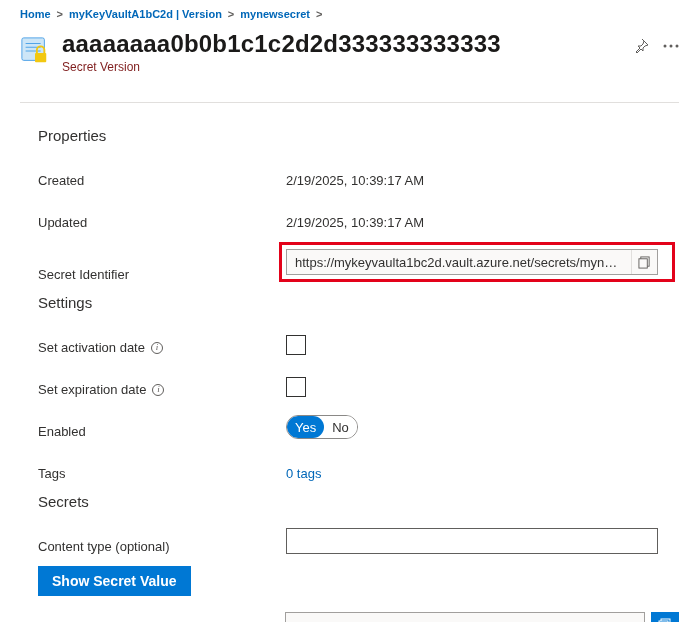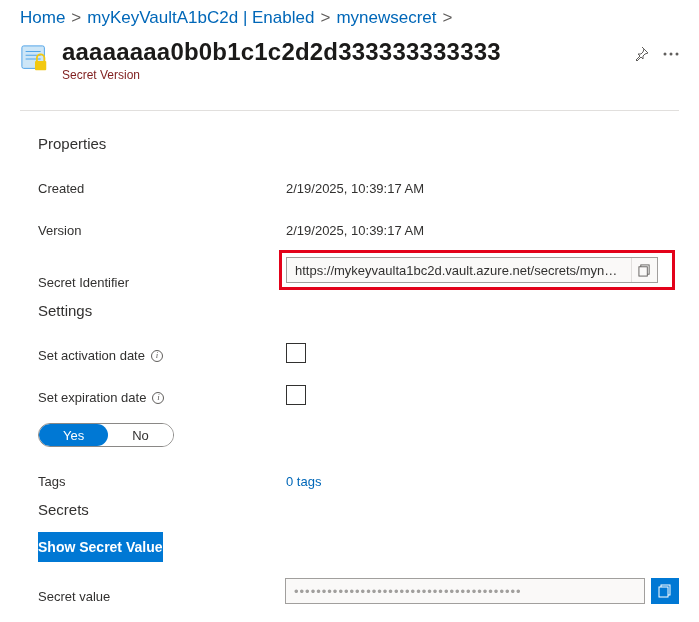--- a/index.html
+++ b/index.html
@@ -9,26 +9,27 @@
     font-family: "Segoe UI", -apple-system, sans-serif;
     font-size: 13px;
     color: #323130;
     background: #fff;
     width: 699px;
     height: 622px;
     overflow: hidden;
   }
   .page { padding: 8px 20px 20px 20px; }
   .crumbs {
-    font-size: 17px;
+    font-size: 11px;
     display: flex;
     align-items: center;
     gap: 6px;
     padding: 0 0 10px 0;
     color: #605e5c;
+    font-weight: bold;
   }
   .crumbs a { color: #0067b8; text-decoration: none; cursor: pointer; }
   .crumbs .sep { color: #605e5c; }
   .header {
     display: flex;
     align-items: flex-start;
     gap: 12px;
     padding-bottom: 28px;
     border-bottom: 1px solid #e1dfdd;
   }
@@ -141,21 +142,21 @@
   .toggle {
     display: inline-flex;
     border: 1px solid #8a8886;
     border-radius: 30px;
     overflow: hidden;
     height: 24px;
     font-size: 13px;
     align-items: stretch;
   }
   .toggle .opt {
-    padding: 0 24px;
+    padding: 0 8px;
     display: flex;
     align-items: center;
     cursor: pointer;
     color: #323130;
     background: #fff;
   }
   .toggle .opt.on {
     background: #0078d4;
     color: #fff;
     border-radius: 30px;
@@ -166,21 +167,21 @@
     height: 26px;
     width: 372px;
     padding: 0 8px;
     font-size: 13px;
     background: #fff;
   }
   .btn-primary {
     background: #0078d4;
     color: #fff;
     border: none;
-    padding: 7px 0;
+    padding: 7px 14px;
     font-size: 14px;
     font-weight: 600;
     cursor: pointer;
   }
   .secret-row {
     display: flex;
     align-items: stretch;
     width: 394px;
   }
   .secret-field {
@@ -203,21 +204,21 @@
     margin-left: 6px;
   }
 </style>
 </head>
 <body>
 
 <div class="page">
   <div class="crumbs">
     <a>Home</a>
     <span class="sep">&gt;</span>
-    <a>myKeyVaultA1bC2d | Enabled</a>
+    <a>myKeyVaultA1bC2d | Version</a>
     <span class="sep">&gt;</span>
     <a>mynewsecret</a>
     <span class="sep">&gt;</span>
   </div>
 
   <div class="header">
     <span class="kv-icon">
       <svg viewBox="0 0 32 32">
         <rect x="2" y="2" width="24" height="24" rx="2" fill="#cde6f7" stroke="#4aa0e6" stroke-width="1"></rect>
         <line x1="6" y1="8" x2="22" y2="8" stroke="#4aa0e6" stroke-width="1"></line>
@@ -251,21 +252,21 @@
 
   <div class="content">
     <div class="section-h">Properties</div>
 
     <div class="row">
       <div class="lbl">Created</div>
       <div class="val">2/19/2025, 10:39:17 AM</div>
     </div>
 
     <div class="row">
-      <div class="lbl">Version</div>
+      <div class="lbl">Updated</div>
       <div class="val">2/19/2025, 10:39:17 AM</div>
     </div>
 
     <div class="row">
       <div class="lbl">Secret Identifier</div>
       <div class="val">
         <div class="highlight-box">
           <div class="copy-field">
             <div class="txt">https://mykeyvaulta1bc2d.vault.azure.net/secrets/mynewsec...</div>
             <div class="cp">
@@ -295,37 +296,44 @@
       <div class="lbl">
         <span>Set expiration date</span>
         <span class="info-icon">i</span>
       </div>
       <div class="val">
           <div class="chk"></div>
         </div>
     </div>
 
     <div class="row">
+      <div class="lbl">Enabled</div>
       <div class="val">
         <div class="toggle">
           <div class="opt on">Yes</div>
           <div class="opt">No</div>
         </div>
       </div>
     </div>
 
     <div class="row">
       <div class="lbl">Tags</div>
       <div class="val">
           <span class="link-text">0 tags</span>
         </div>
     </div>
 
     <div class="section-h" style="margin-top:8px">Secrets</div>
 
+    <div class="row">
+      <div class="lbl">Content type (optional)</div>
+      <div class="val">
+        <input class="text-input" value="" style="">
+      </div>
+    </div>
 
     <div class="row">
       <button class="btn-primary">Show Secret Value</button>
     </div>
 
     <div class="row" style="margin-top:6px">
       <div class="lbl">Secret value</div>
       <div class="val">
         <div class="secret-row">
           <div class="secret-field">•••••••••••••••••••••••••••••••••••••••••</div>

